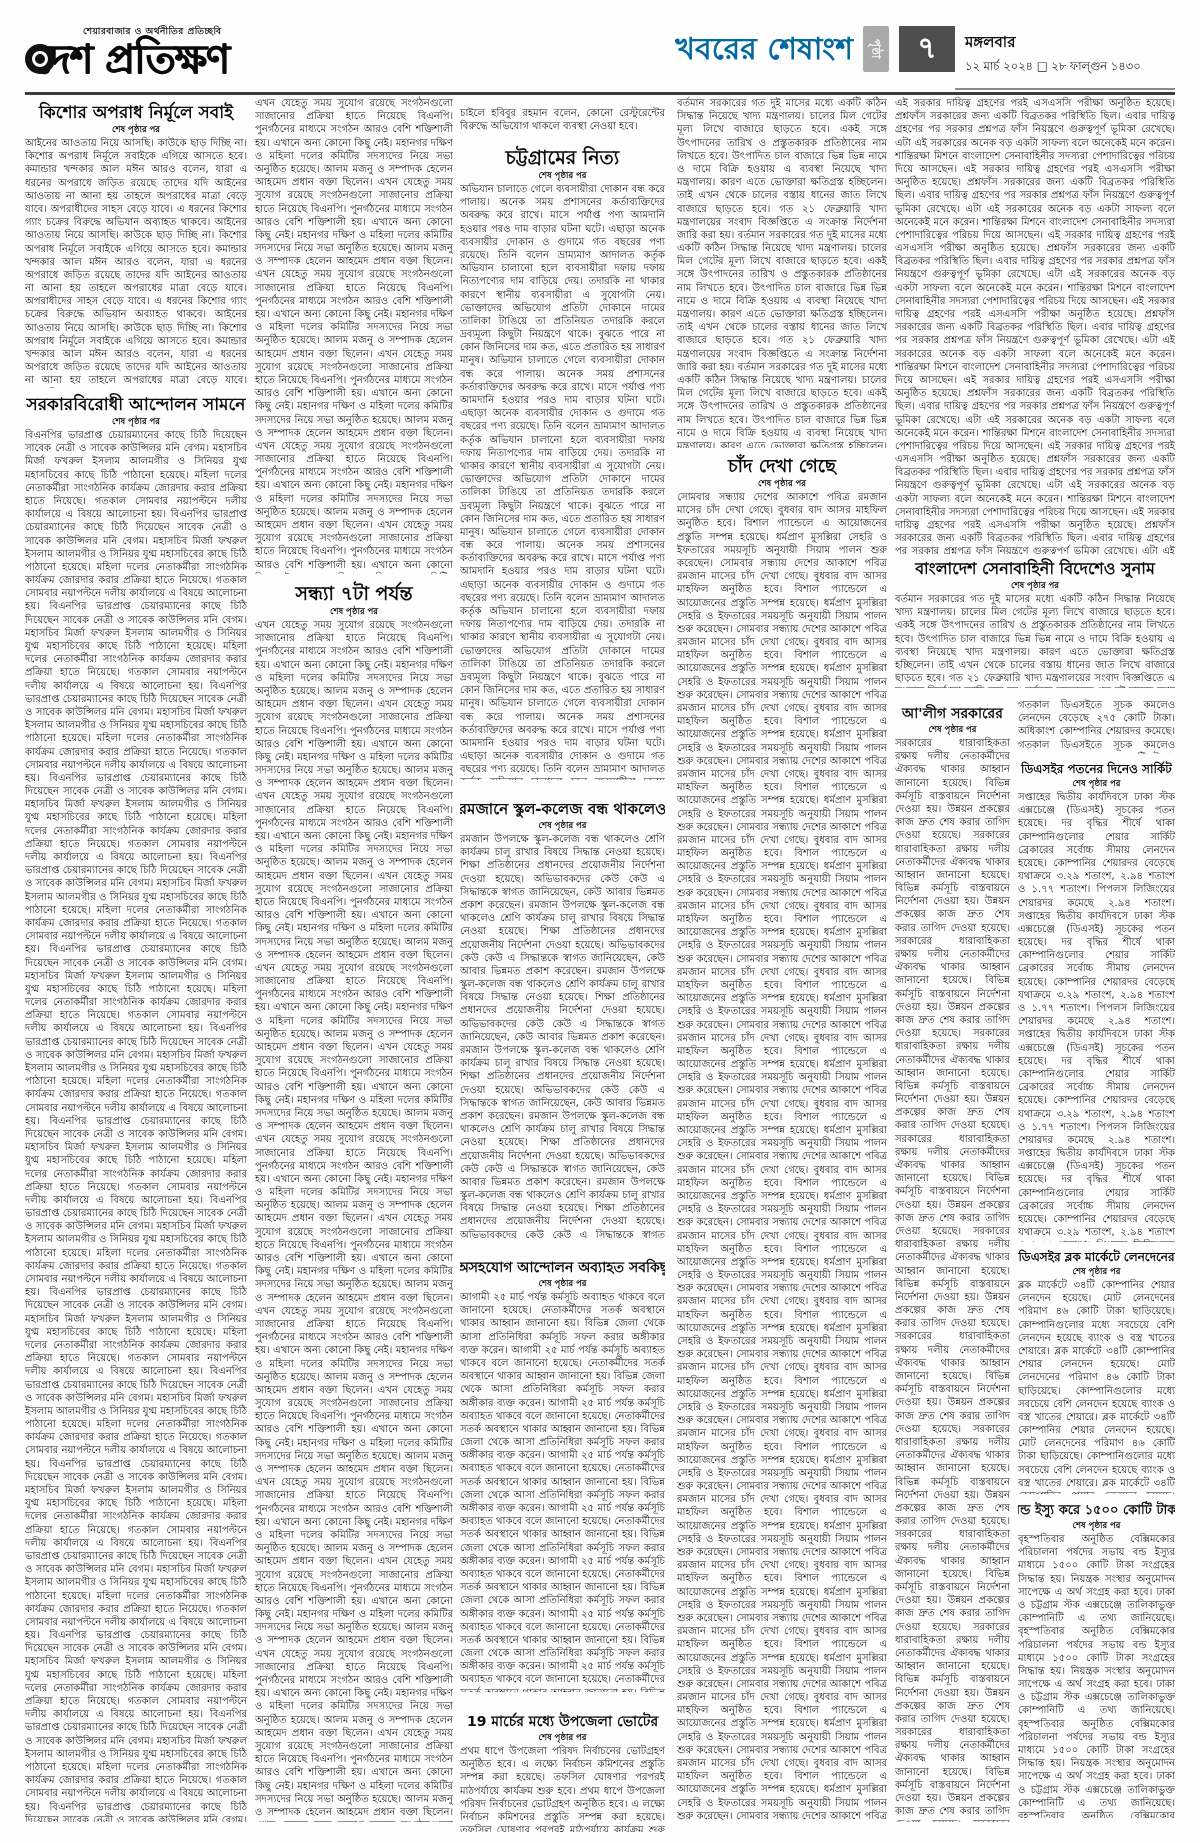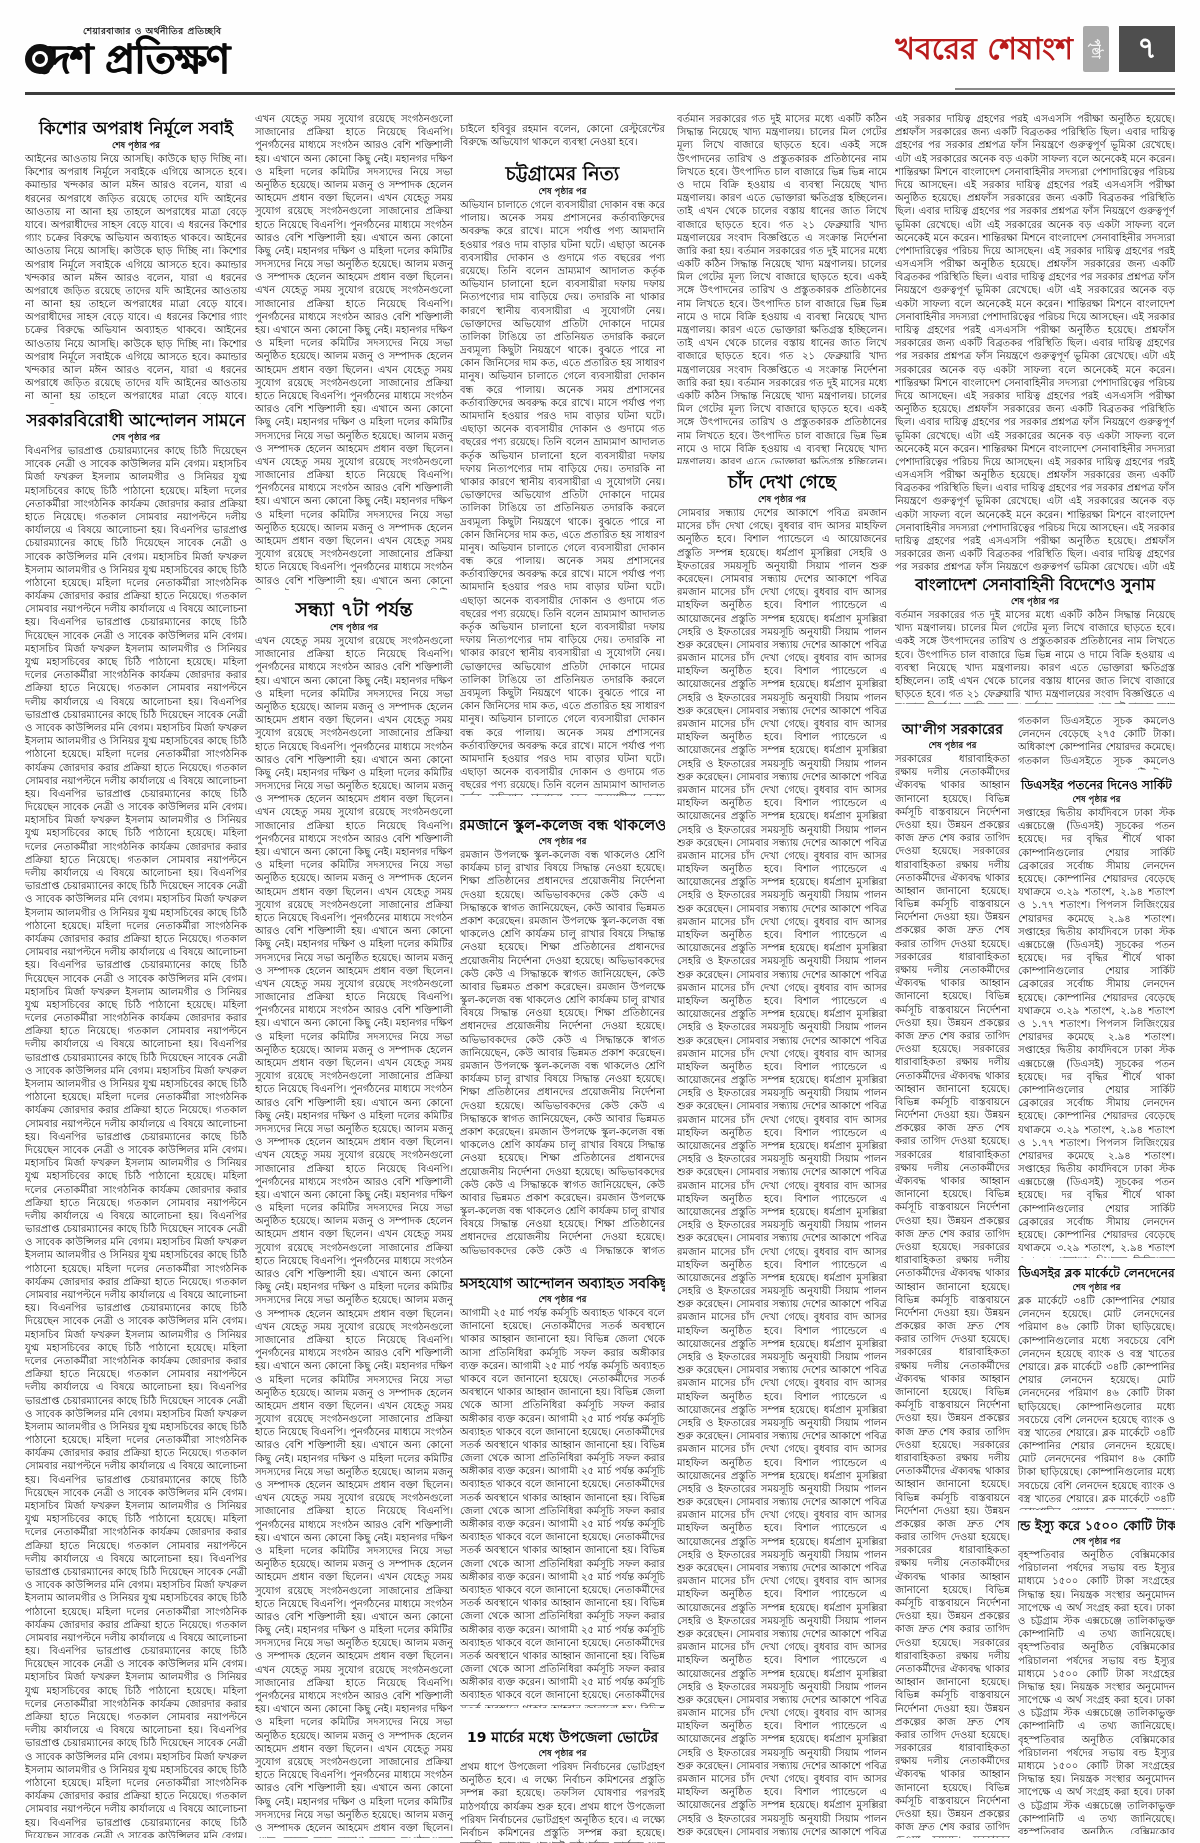--- a/index.html
+++ b/index.html
@@ -8,32 +8,32 @@
   
   header{position:absolute;top:24px;left:25px;right:25px;height:72px;}
   .mast{position:absolute;left:0;top:0;}
   .tagline{font-size:9px;font-weight:700;color:#222;letter-spacing:.5px;margin-left:58px;}
   .title-row{display:flex;align-items:center;margin-top:0;}
   .emblem{width:30px;height:30px;border-radius:50%;background:#111;position:relative;margin-right:-22px;z-index:2;}
   .emblem::after{content:"";position:absolute;inset:7px;border-radius:50%;border:3px solid #fff;}
   .mast-title{font-size:40px;font-weight:900;letter-spacing:-1px;color:#0a0a0a;line-height:1;
               text-shadow:1px 0 #0a0a0a;}
   .head-right{position:absolute;right:0;top:2px;display:flex;align-items:flex-start;gap:10px;}
-  .section-title{font-size:30px;font-weight:900;color:#b91c1c;line-height:1.1;margin-top:6px;}
+  .section-title{font-size:30px;font-weight:900;color:#0369a1;line-height:1.1;margin-top:6px;}
   .ornament{width:26px;height:46px;background:#a9a9a9;color:#f4f4f4;font-size:12px;font-weight:700;
             display:flex;align-items:center;justify-content:center;writing-mode:vertical-rl;border-radius:2px;}
   .pagenum{width:56px;height:46px;background:#4e4e4e;color:#fff;font-size:30px;font-weight:700;
            display:flex;align-items:center;justify-content:center;}
   .datebox{min-width:210px;padding-top:4px;}
   .weekday{font-size:15px;font-weight:800;color:#111;}
   .dateline{font-size:11.5px;color:#222;margin-top:3px;}
   .rule{position:absolute;top:92px;left:25px;right:25px;height:3px;background:#3c3c3c;}
   .rule2{position:absolute;top:88px;right:25px;width:220px;height:2px;background:#8a8a8a;}
   
-  main{position:absolute;top:112px;left:0;width:1200px;height:1730px;}
+  main{position:absolute;top:96px;left:0;width:1200px;height:1730px;}
   .strip{position:absolute;top:0;}
   .body{font-size:10px;line-height:1.32;text-align:justify;overflow:hidden;color:#1b1b1b;
         word-break:break-word;}
   .hl{margin:0;font-weight:800;text-align:center;color:#0c0c0c;overflow:hidden;line-height:1.12;
       display:flex;align-items:flex-end;justify-content:center;white-space:nowrap;}
   .cont{font-size:8.5px;font-weight:700;text-align:center;color:#111;height:14px;line-height:14px;overflow:hidden;}
 </style>
 </head>
 <body>
 
@@ -44,20 +44,24 @@
       <div class="tagline">শেয়ারবাজার ও অর্থনীতির প্রতিচ্ছবি</div>
       <div class="title-row">
         <span class="emblem"></span>
         <span class="mast-title">দেশ প্রতিক্ষণ</span>
       </div>
     </div>
     <div class="head-right">
       <div class="section-title">খবরের শেষাংশ</div>
       <div class="ornament">পৃষ্ঠা</div>
       <div class="pagenum">৭</div>
+      <div class="datebox">
+        <div class="weekday">মঙ্গলবার</div>
+        <div class="dateline">১২ মার্চ ২০২৪ □ ২৮ ফাল্গুন ১৪৩০</div>
+      </div>
     </div>
   </header>
   <div class="rule"></div>
   <div class="rule2"></div>
 
   <main>
 
     <section class="strip" style="left:25px;width:222px;">
       <h2 class="hl" style="height:26px;font-size:17px;">কিশোর অপরাধ নির্মূলে সবাই</h2>
       <div class="cont">শেষ পৃষ্ঠার পর</div>

